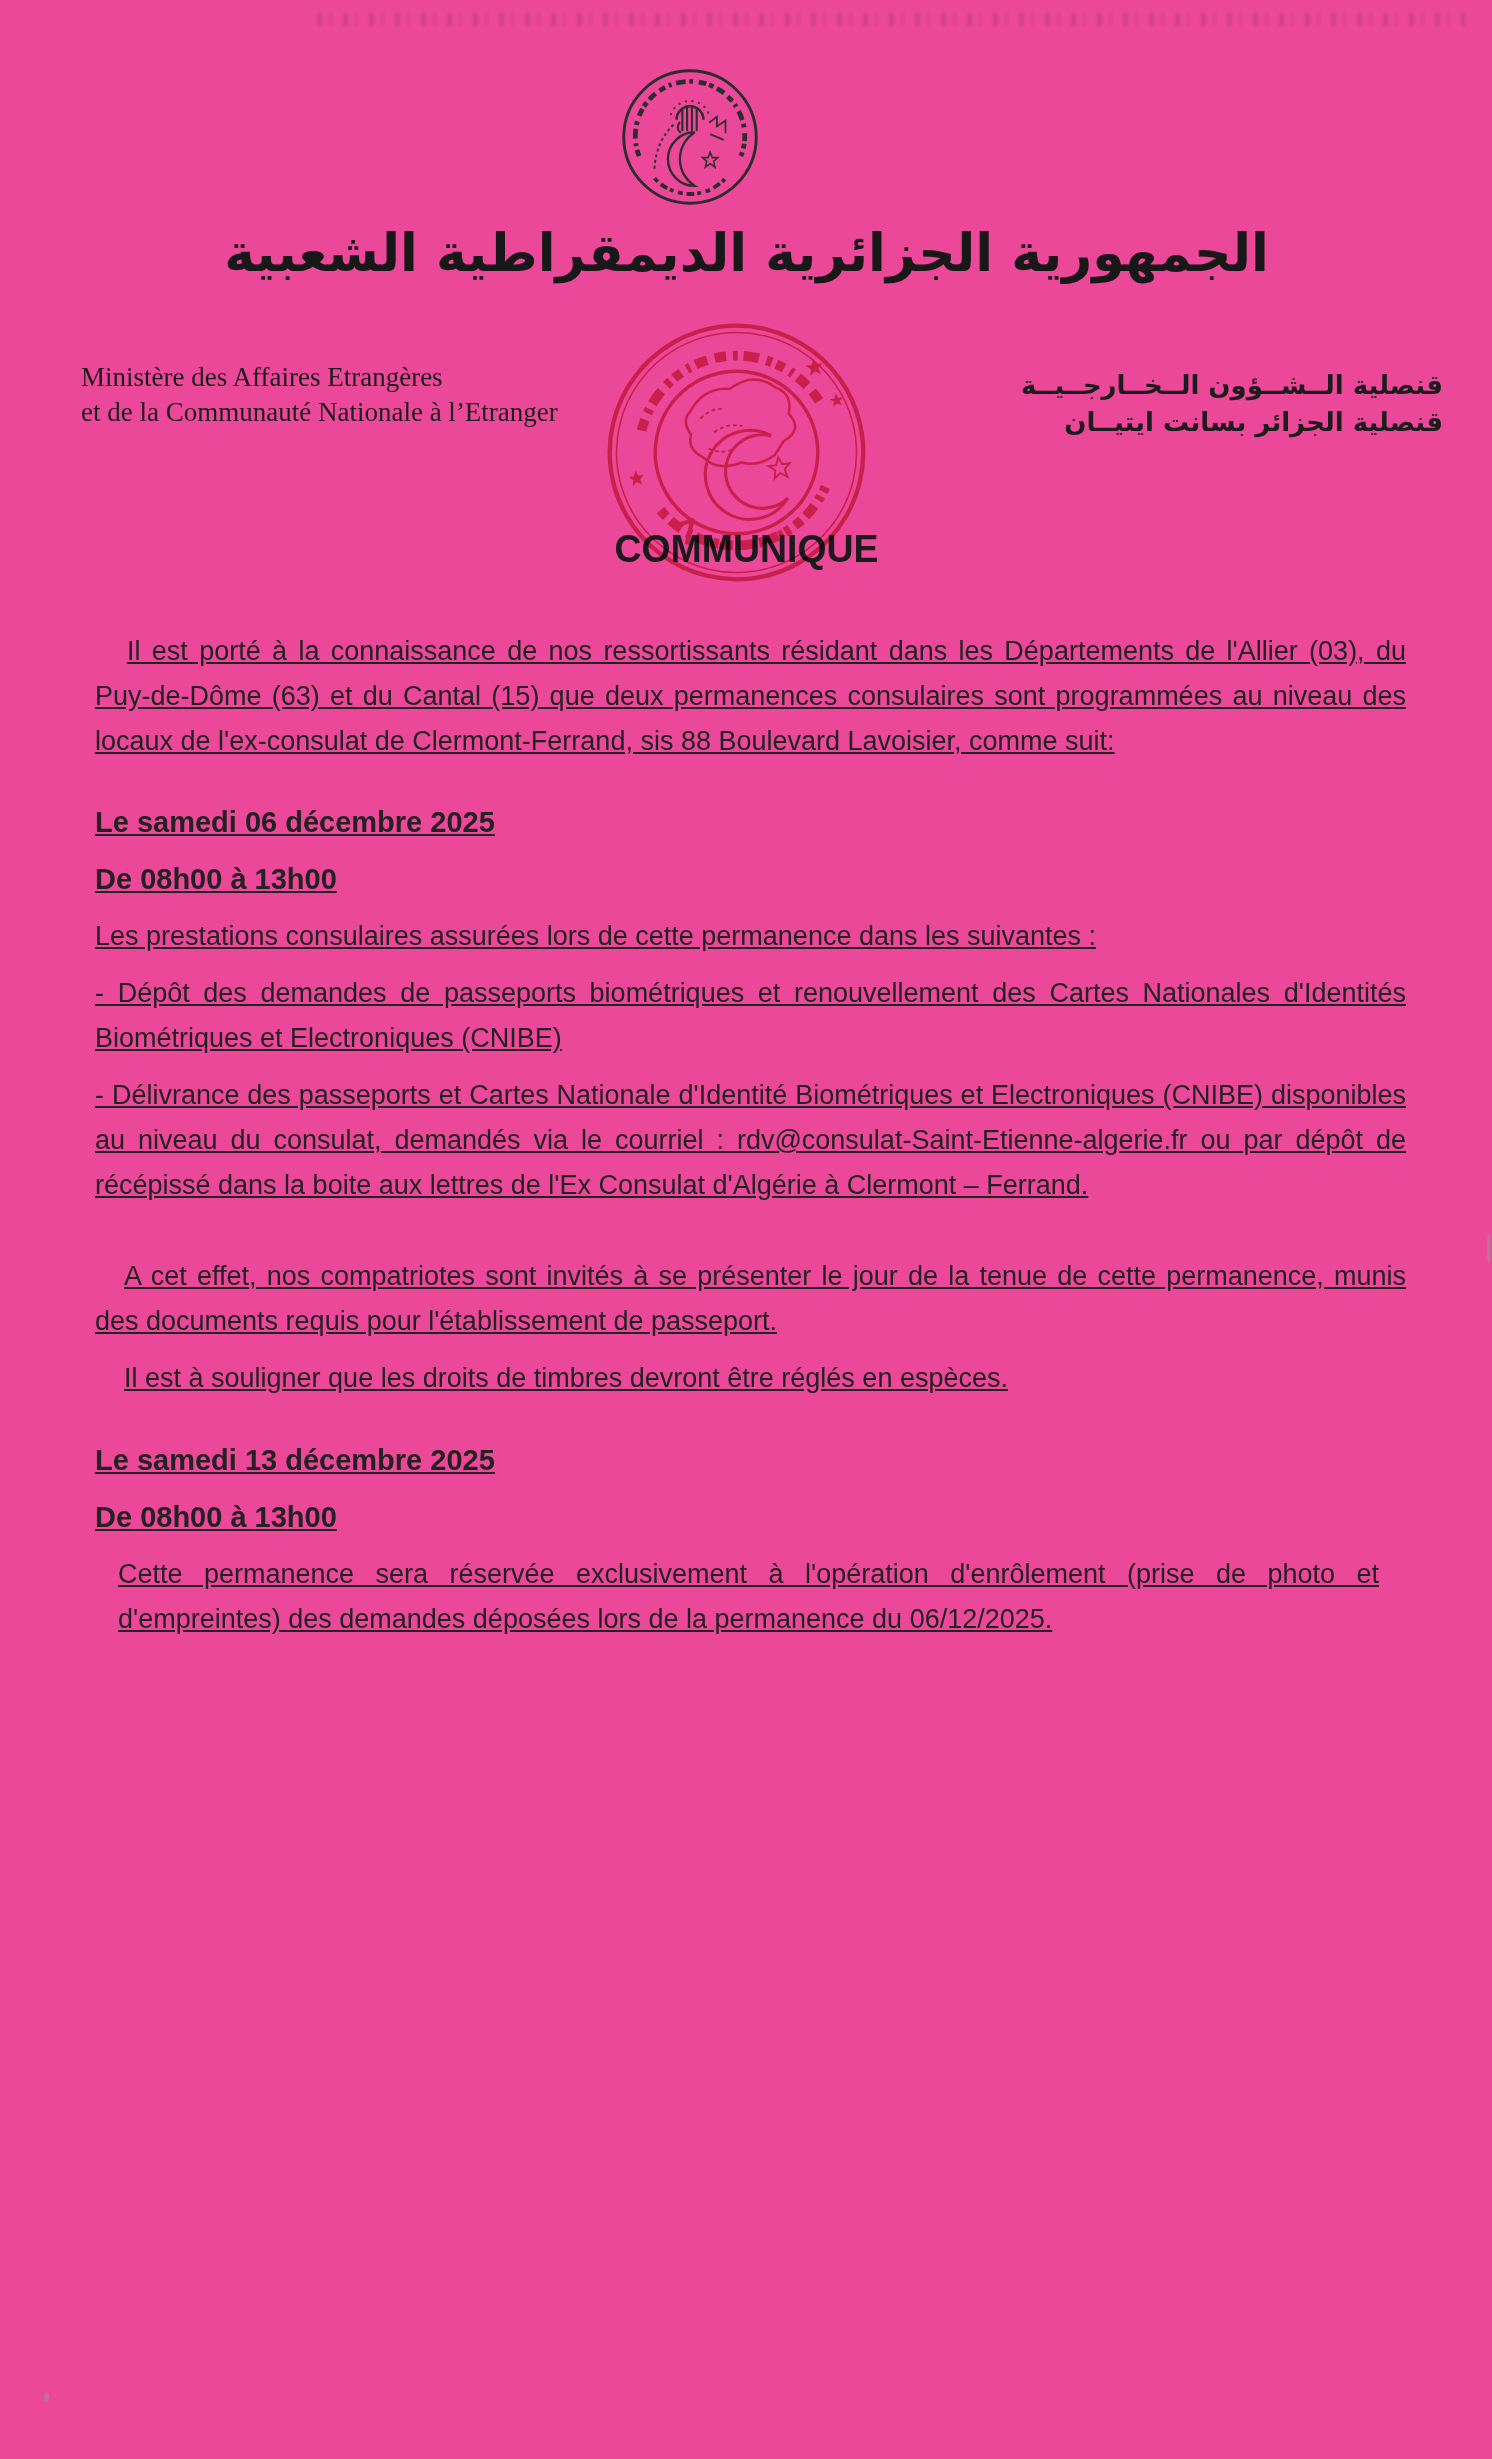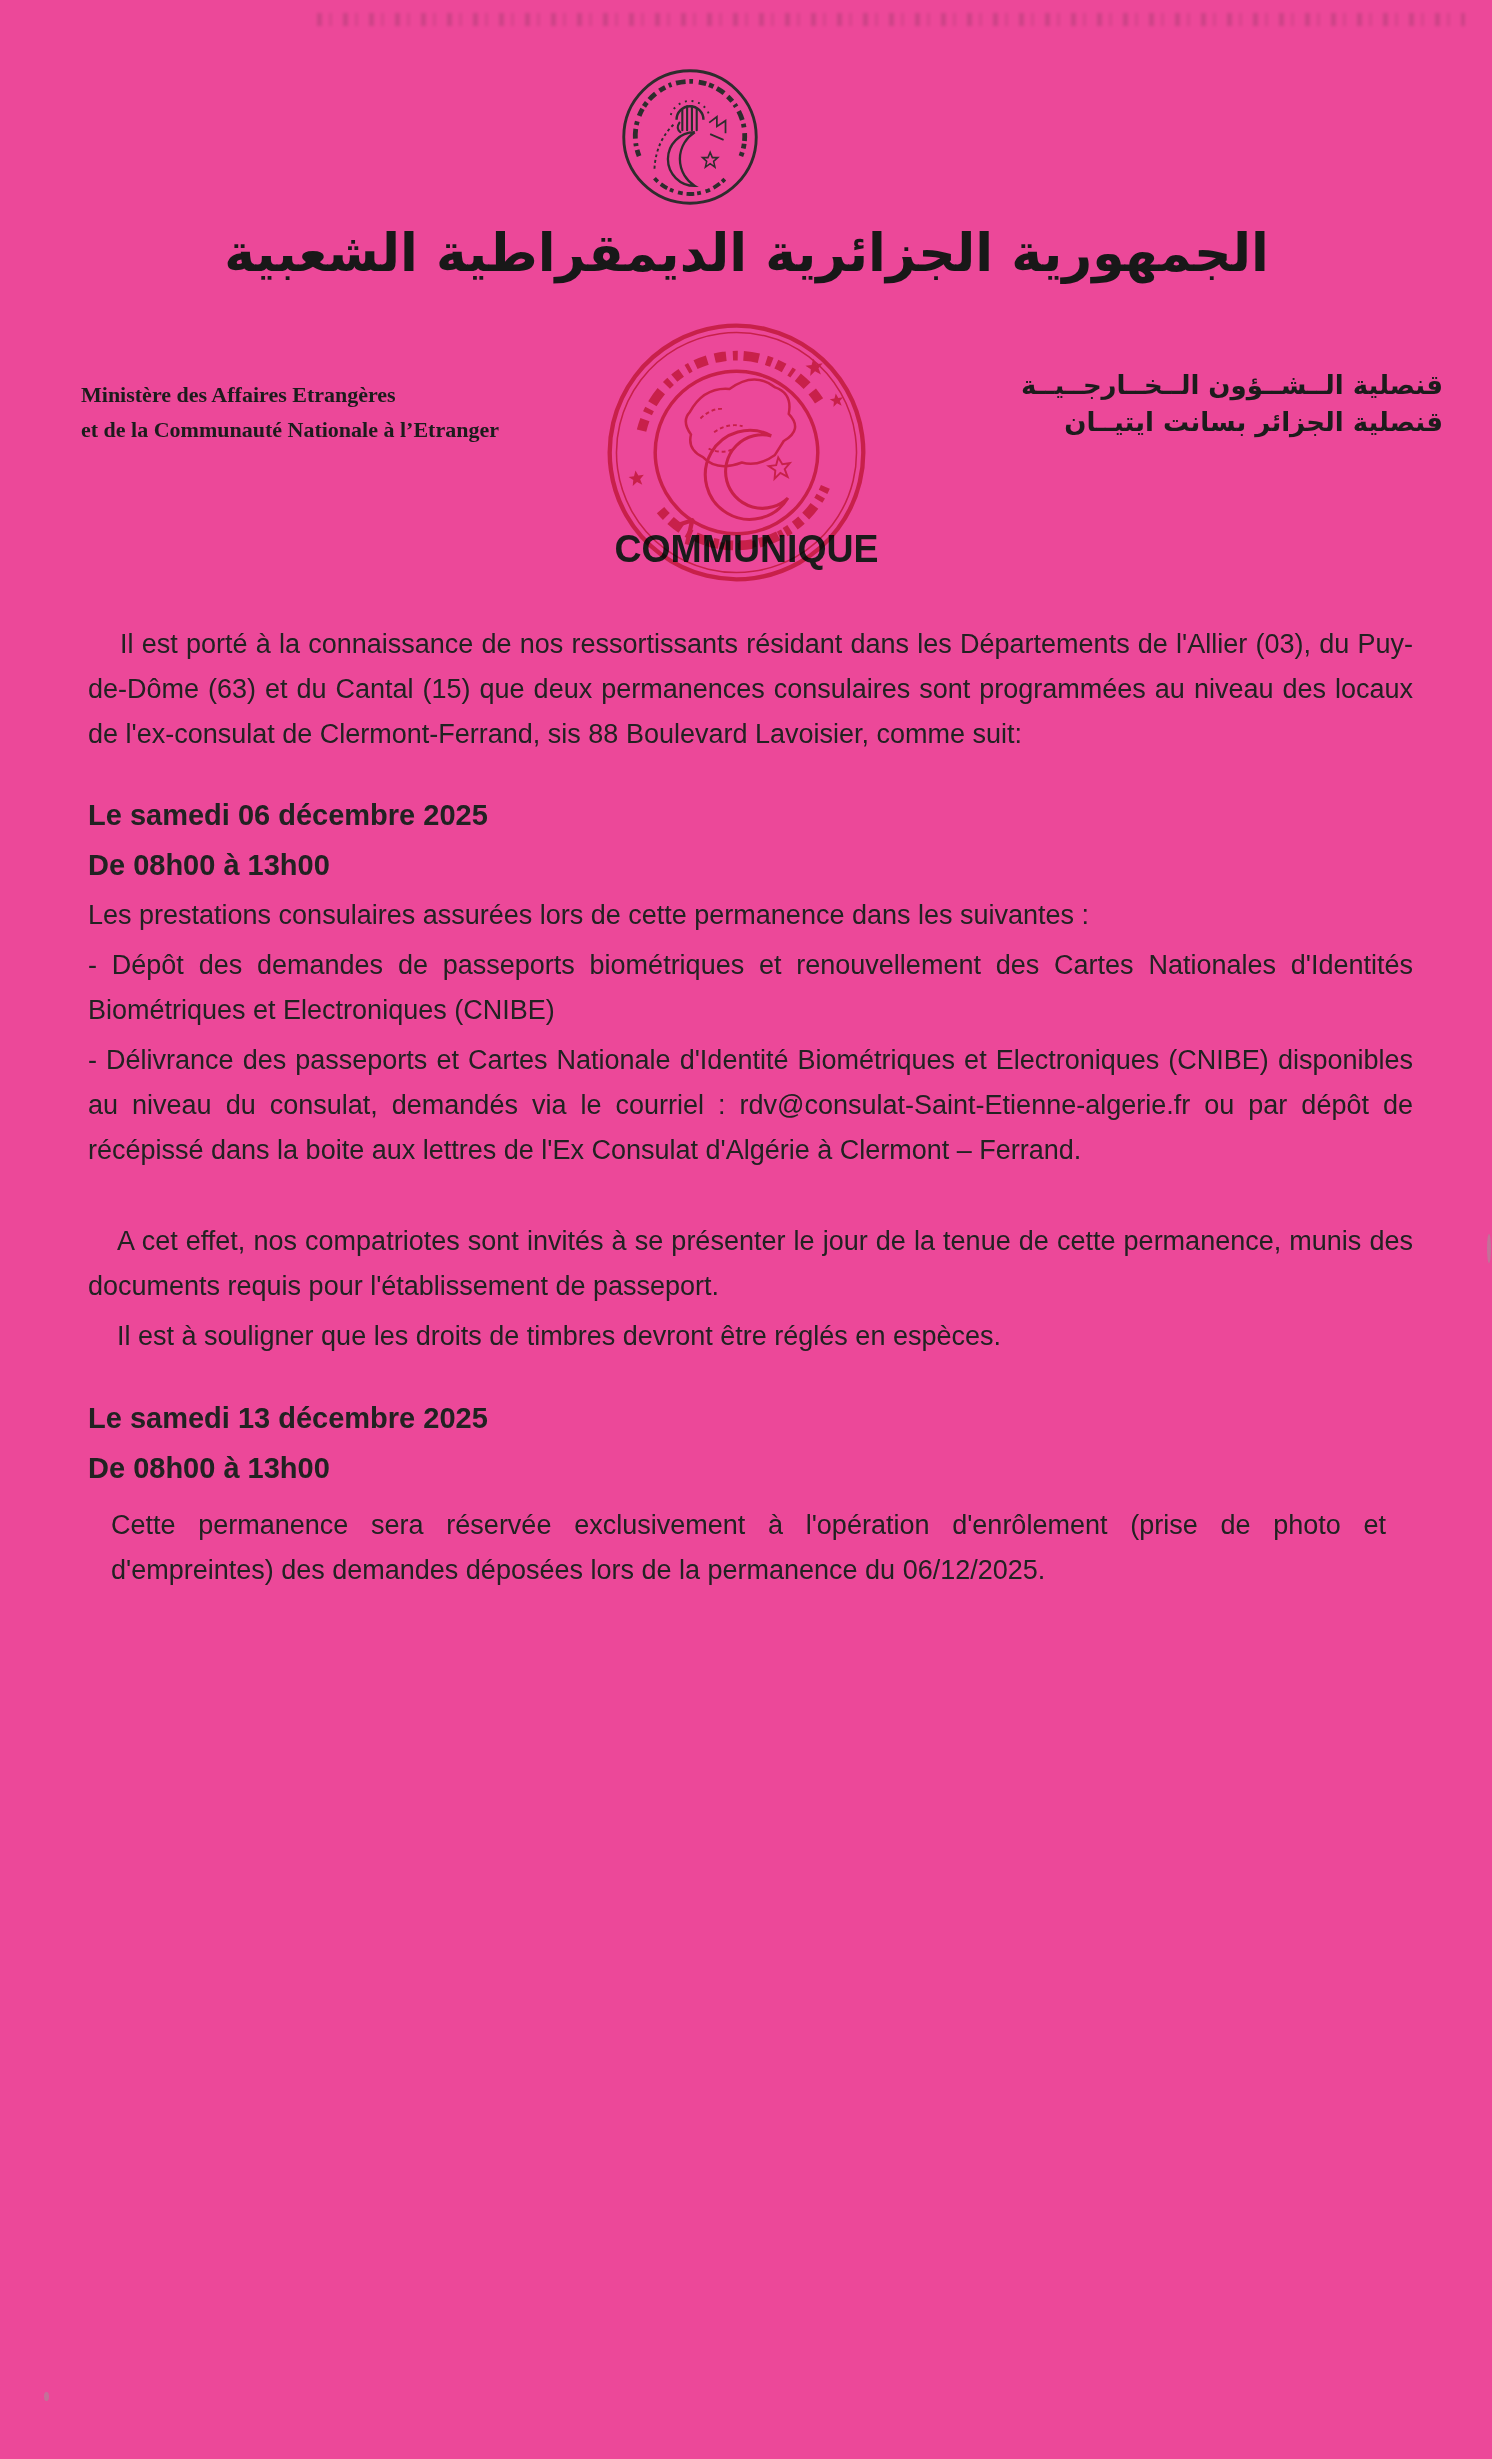--- a/index.html
+++ b/index.html
@@ -24,23 +24,23 @@
     position:absolute;top:223px;left:0;width:100%;text-align:center;
     direction:rtl;font-size:52px;font-weight:bold;color:#181818;
     font-family:"DejaVu Sans",sans-serif;
   }
   .fr-title{
     position:absolute;top:309px;left:0;width:100%;text-align:center;
     font-family:"Liberation Serif","DejaVu Serif",serif;
     font-size:37px;font-weight:bold;color:#181818;letter-spacing:0.5px;
   }
   .ministry-fr{
-    position:absolute;top:377px;left:81px;width:538px;
+    position:absolute;top:360px;left:81px;width:538px;
     font-family:"Liberation Serif","DejaVu Serif",serif;
-    font-size:22px;font-weight:bold;line-height:35px;color:#1c1c1c;
+    font-size:27px;font-weight:normal;line-height:35px;color:#1c1c1c;
   }
   .ministry-ar{
     position:absolute;top:367px;right:50px;width:461px;text-align:right;
     direction:rtl;font-size:26px;font-weight:bold;line-height:37px;color:#1c1c1c;
     font-family:"DejaVu Sans",sans-serif;
   }
 
   .communique-title{
     position:absolute;top:527px;left:0;width:1493px;text-align:center;
     font-size:39px;font-weight:bold;color:#1b1b1b;letter-spacing:0px;
@@ -50,21 +50,21 @@
   .stamp{
     position:absolute;top:317px;left:601px;width:271px;height:271px;
     color:var(--stamp-red,#d0515e);opacity:.82;mix-blend-mode:multiply;
   }
   .stamp svg{width:100%;height:100%;}
 
   .body-text{
     position:absolute;top:617px;left:83px;width:1335px;
     font-size:27px;line-height:45px;color:#222;
   }
-  .body-text p{margin:5px;text-align:justify;}
+  .body-text p{margin:12px;text-align:justify;text-decoration:underline;}
   p.intro{text-indent:32px;}
   .session-heading{
     text-align:right;font-weight:bold;font-size:29px;
   }
   .h1-block{margin-top:36px;}
   .notes-block{margin-top:46px;}
   p.note-indent{text-indent:29px;text-align:left !important;}
   .h2-block{margin-top:37px;}
   p.session2-body{margin-top:11.5px;padding-left:23px;padding-right:27px;}
 </style>

